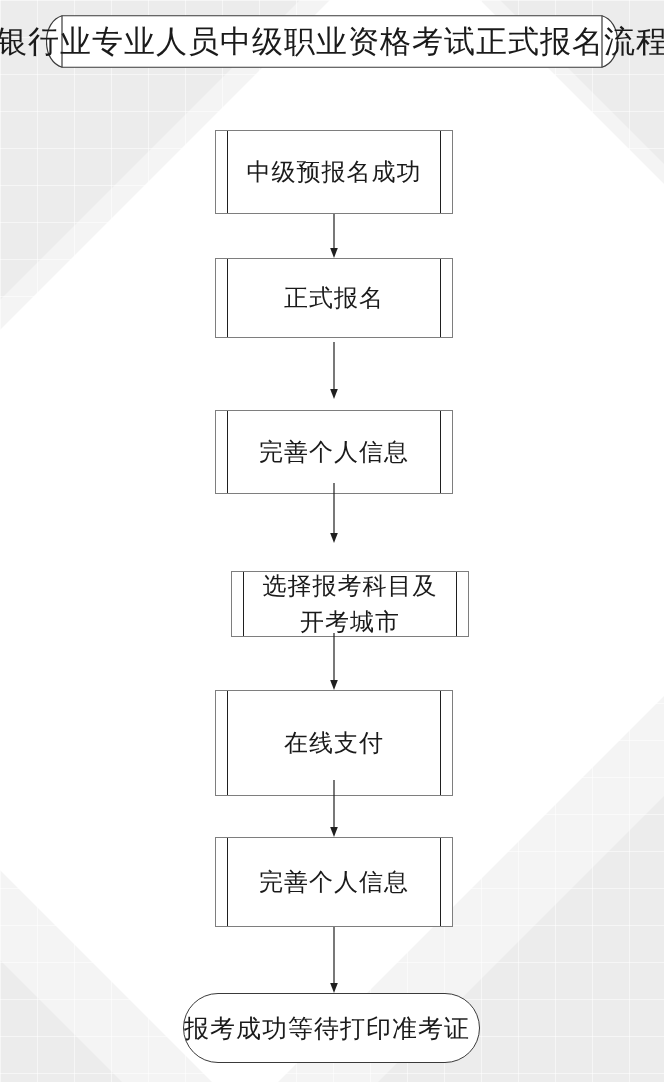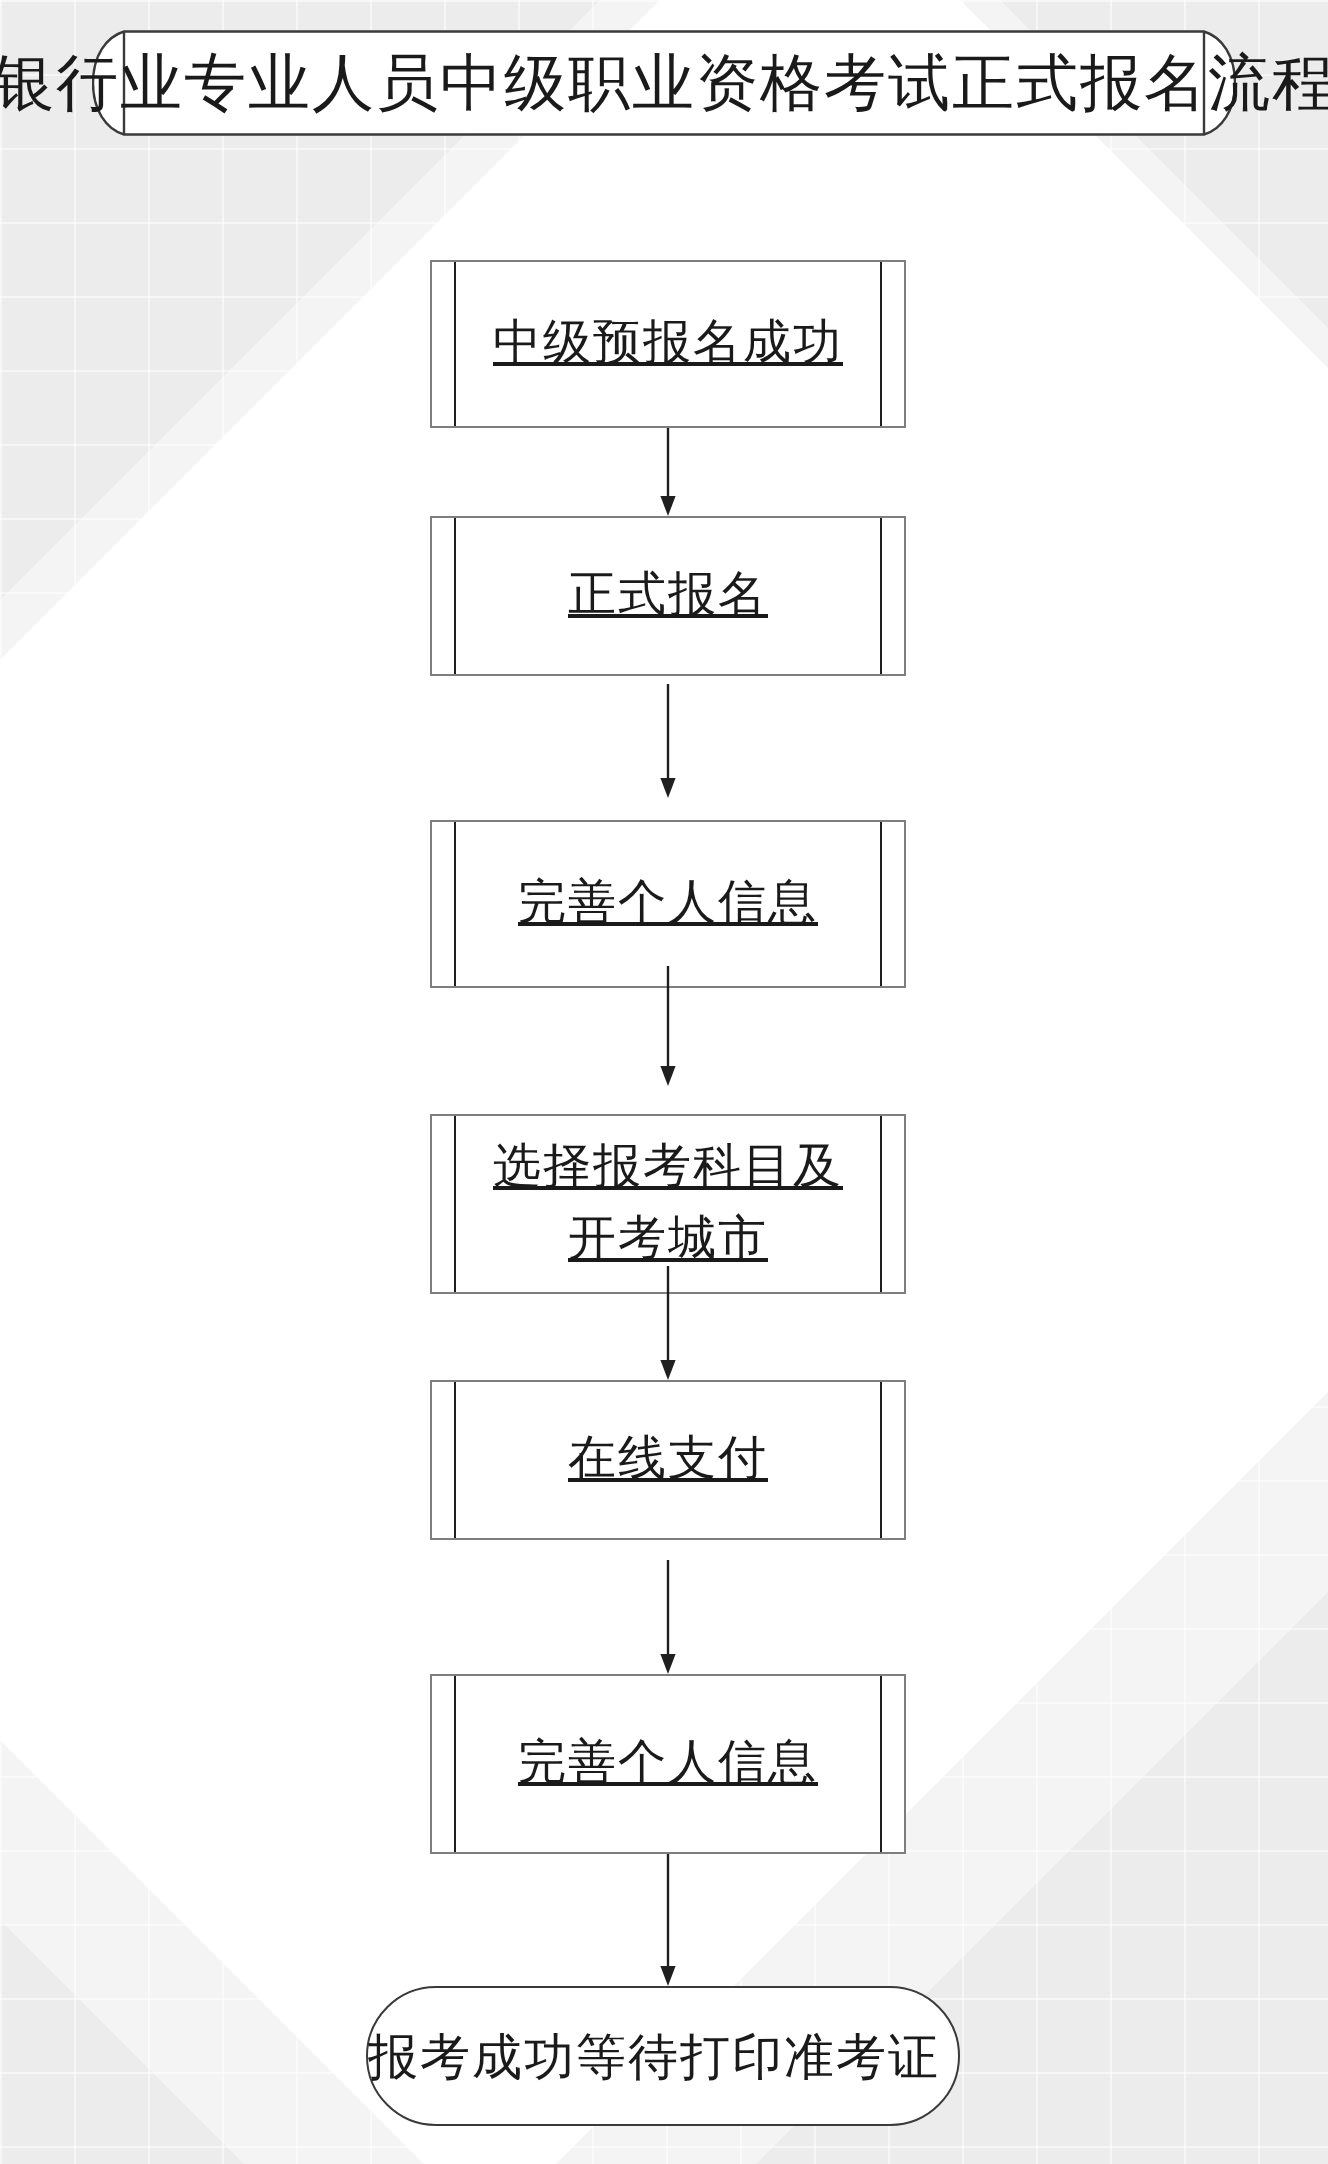--- a/index.html
+++ b/index.html
@@ -39,21 +39,21 @@
     box-sizing:border-box;
   }
   .pbox .vline{
     position:absolute;top:0;bottom:0;width:1px;background:#1f1f1f;
   }
   .pbox .vline.l{left:11px;}
   .pbox .vline.r{right:11px;}
   .plabel{
     position:absolute;left:20px;right:20px;top:0;bottom:0;
     display:flex;align-items:center;justify-content:center;text-align:center;
-    font-size:24px;letter-spacing:1px;line-height:1.5;text-decoration:underline;
+    font-size:24px;letter-spacing:1px;line-height:1.5;
   }
 
   .arrow{position:absolute;left:328px;width:12px;display:block;}
 
   
   .end-node{
     position:absolute;left:183px;top:993px;width:297px;height:70px;
     background:#ffffff;border:1px solid #3a3a3a;border-radius:35px;
     box-sizing:border-box;
     display:flex;align-items:center;justify-content:flex-start;
@@ -106,32 +106,32 @@
     <span class="vline l"></span>
     <span class="vline r"></span>
     <span class="plabel">完善个人信息</span>
   </div>
 
   <svg class="arrow" style="top:483px;height:60px;" width="12" height="60">
     <line x1="6" y1="0" x2="6" y2="51" stroke="#1f1f1f" stroke-width="1.2"></line>
     <polygon points="2.2,50 9.8,50 6,60" fill="#1f1f1f"></polygon>
   </svg>
 
-  <div class="pbox" style="top:557px;height:90px;">
+  <div class="pbox" style="top:571px;height:66px;margin-left:16px;">
     <span class="vline l"></span>
     <span class="vline r"></span>
     <span class="plabel">选择报考科目及开考城市</span>
   </div>
 
   <svg class="arrow" style="top:633px;height:57px;" width="12" height="57">
     <line x1="6" y1="0" x2="6" y2="48" stroke="#1f1f1f" stroke-width="1.2"></line>
     <polygon points="2.2,47 9.8,47 6,57" fill="#1f1f1f"></polygon>
   </svg>
 
-  <div class="pbox" style="top:690px;height:80px;">
+  <div class="pbox" style="top:690px;height:106px;">
     <span class="vline l"></span>
     <span class="vline r"></span>
     <span class="plabel">在线支付</span>
   </div>
 
   <svg class="arrow" style="top:780px;height:57px;" width="12" height="57">
     <line x1="6" y1="0" x2="6" y2="48" stroke="#1f1f1f" stroke-width="1.2"></line>
     <polygon points="2.2,47 9.8,47 6,57" fill="#1f1f1f"></polygon>
   </svg>
 

